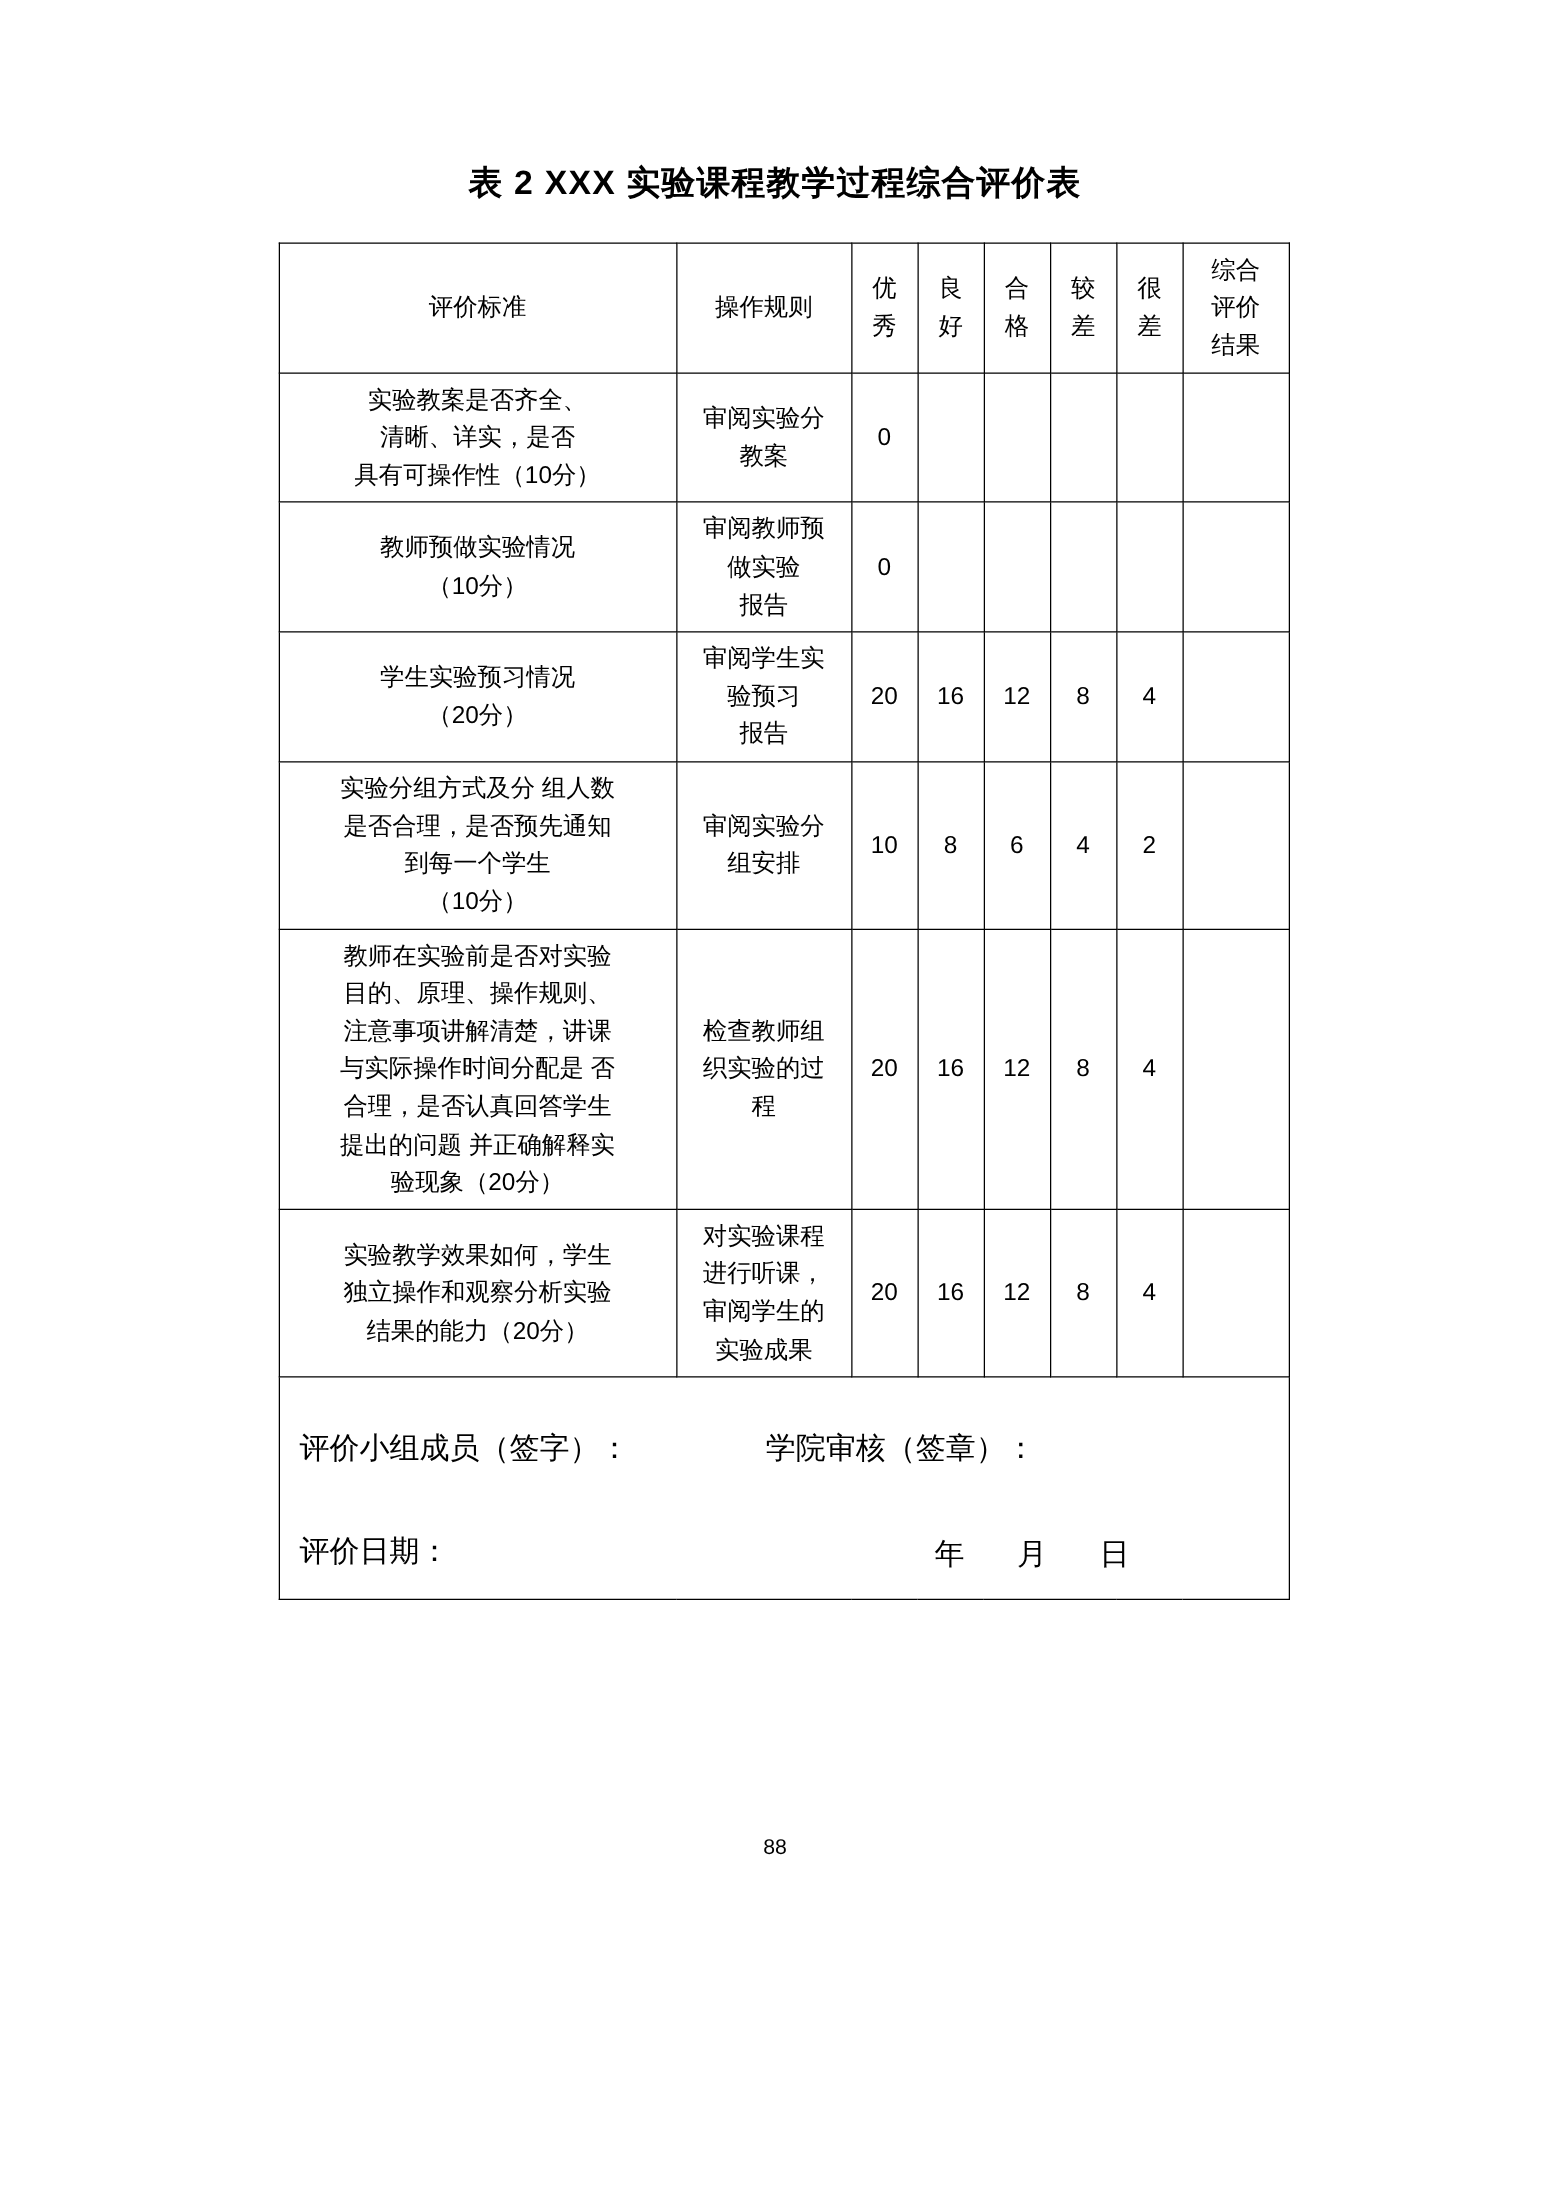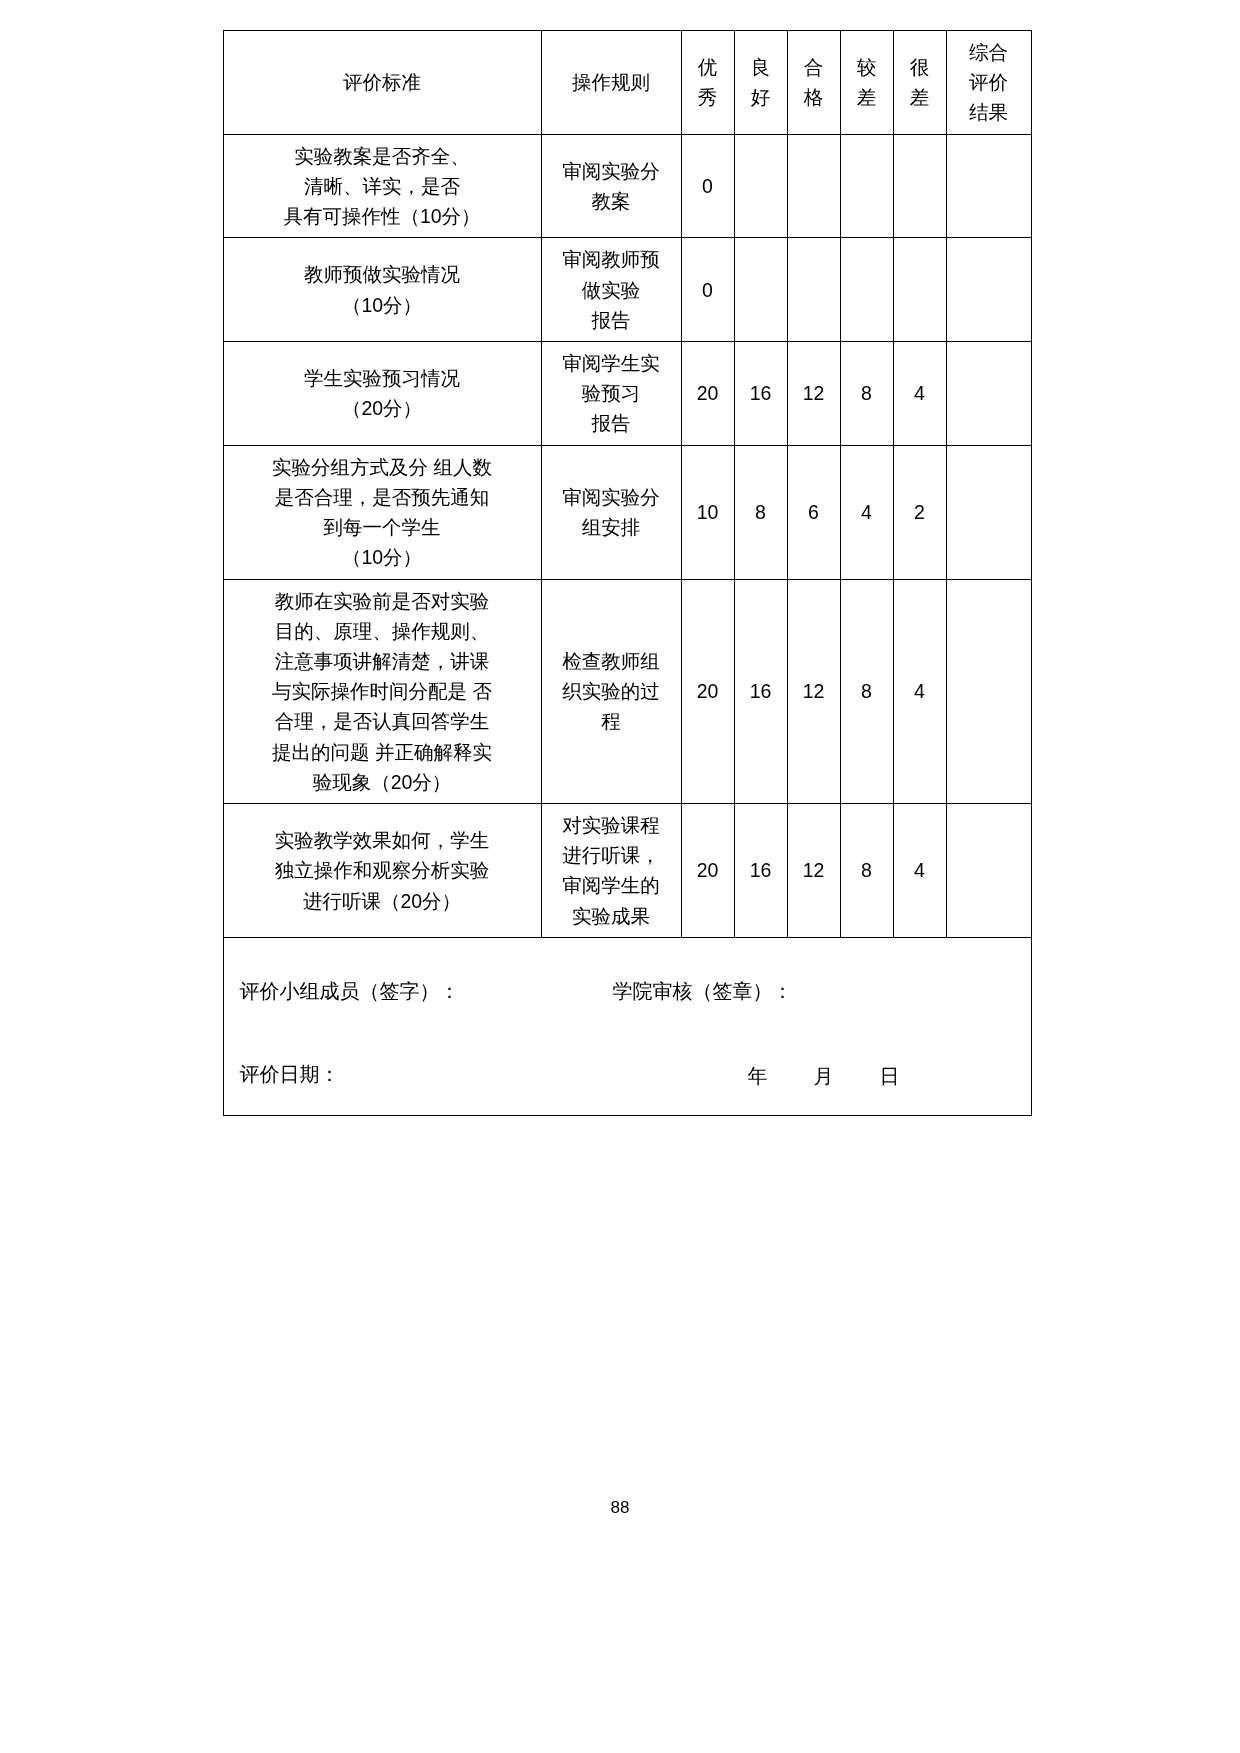--- a/index.html
+++ b/index.html
@@ -81,21 +81,21 @@
 
   .footer-cell {
     text-align: left;
     padding: 0;
     height: 165px;
     vertical-align: top;
   }
   .footer-inner {
     position: relative;
     height: 165px;
-    font-size: 20px;
+    font-size: 24px;
     font-family: "Liberation Sans", "DejaVu Sans", sans-serif;
   }
   .f-members {
     position: absolute;
     left: 12px;
     top: 32px;
   }
   .f-college {
     position: absolute;
     left: 385px;
@@ -121,20 +121,21 @@
     text-align: center;
     font-size: 17px;
     font-family: "Liberation Sans", "DejaVu Sans", sans-serif;
   }
 </style>
 </head>
 <body>
 
 <div class="page">
 
+  <div class="doc-title">表 2 XXX 实验课程教学过程综合评价表</div>
 
   <div class="table-wrap">
     <table class="eval">
       <colgroup>
         <col class="c-crit">
           <col class="c-way">
           <col class="c-sc">
           <col class="c-sc">
           <col class="c-sc">
           <col class="c-sc">
@@ -266,21 +267,21 @@
           <td class="score-cell">12</td>
           <td class="score-cell">8</td>
           <td class="score-cell">4</td>
           <td class="empty-cell"></td>
         </tr>
 
         <tr>
           <td class="crit-cell">
             <span class="ln">实验教学效果如何，学生</span>
             <span class="ln">独立操作和观察分析实验</span>
-            <span class="ln">进行听课（20分）</span>
+            <span class="ln">结果的能力（20分）</span>
           </td>
           <td class="way-cell">
             <span class="ln">对实验课程</span>
             <span class="ln">进行听课，</span>
             <span class="ln">审阅学生的</span>
             <span class="ln">实验成果</span>
           </td>
           <td class="score-cell">20</td>
           <td class="score-cell">16</td>
           <td class="score-cell">12</td>

